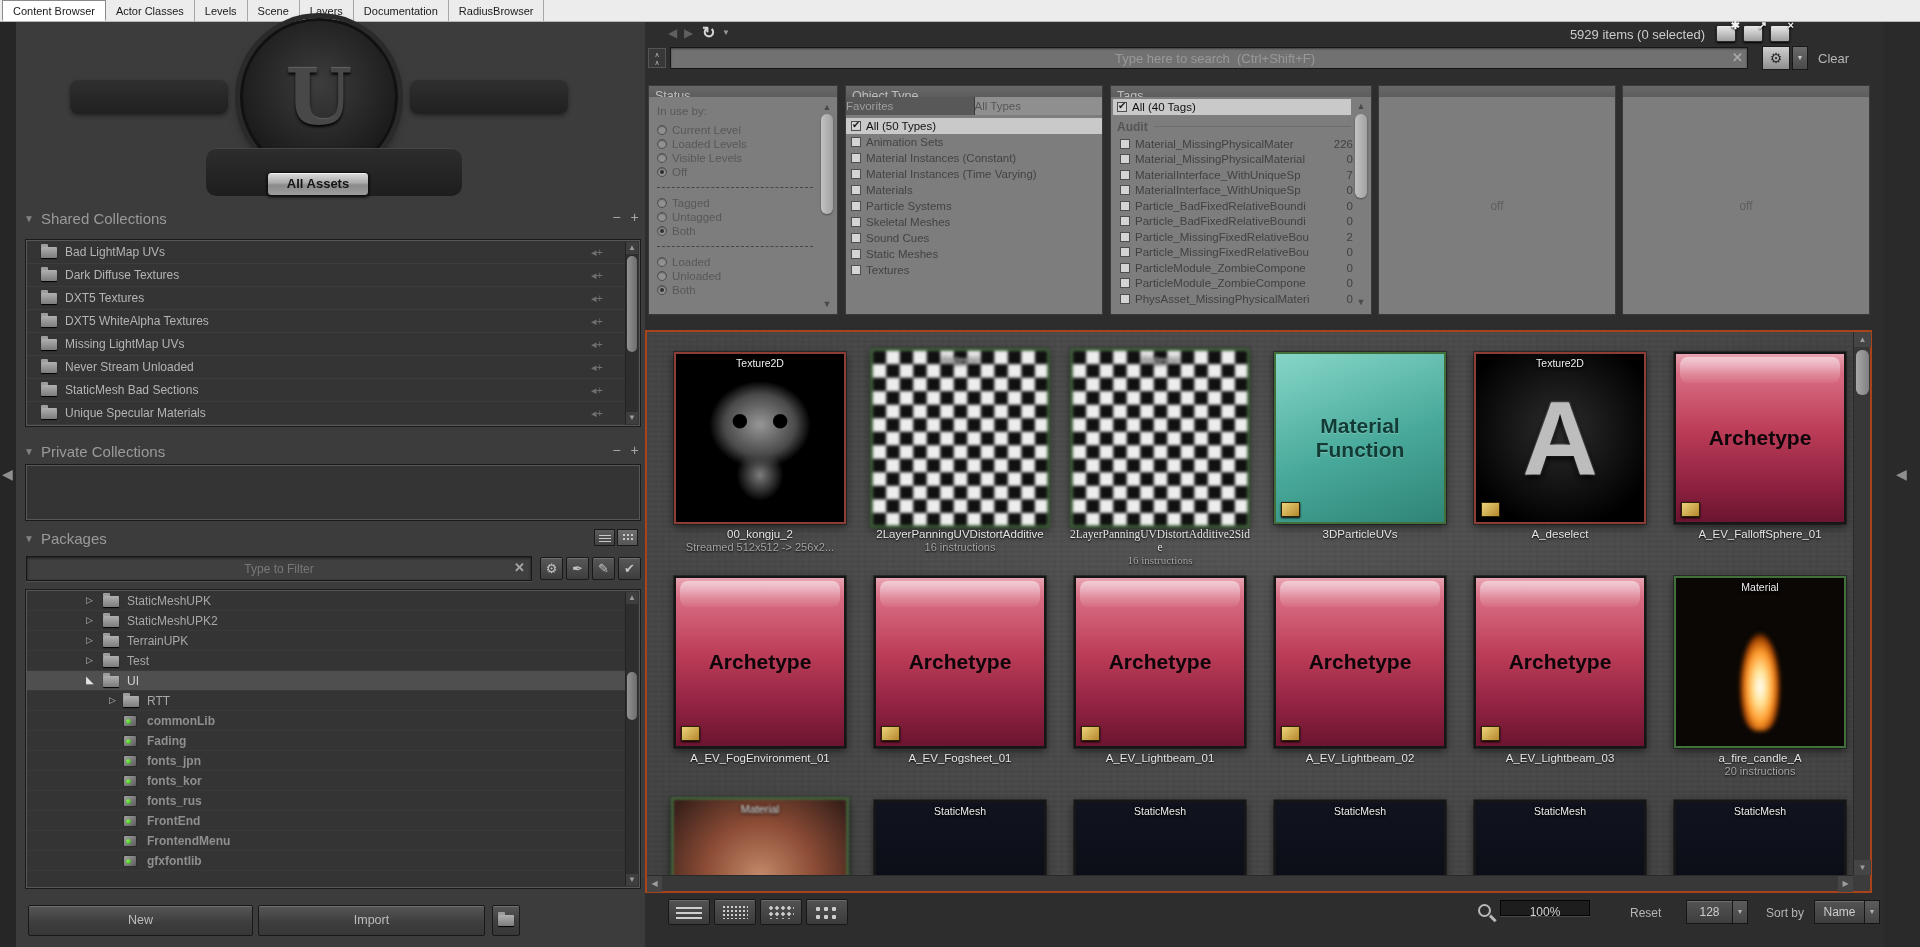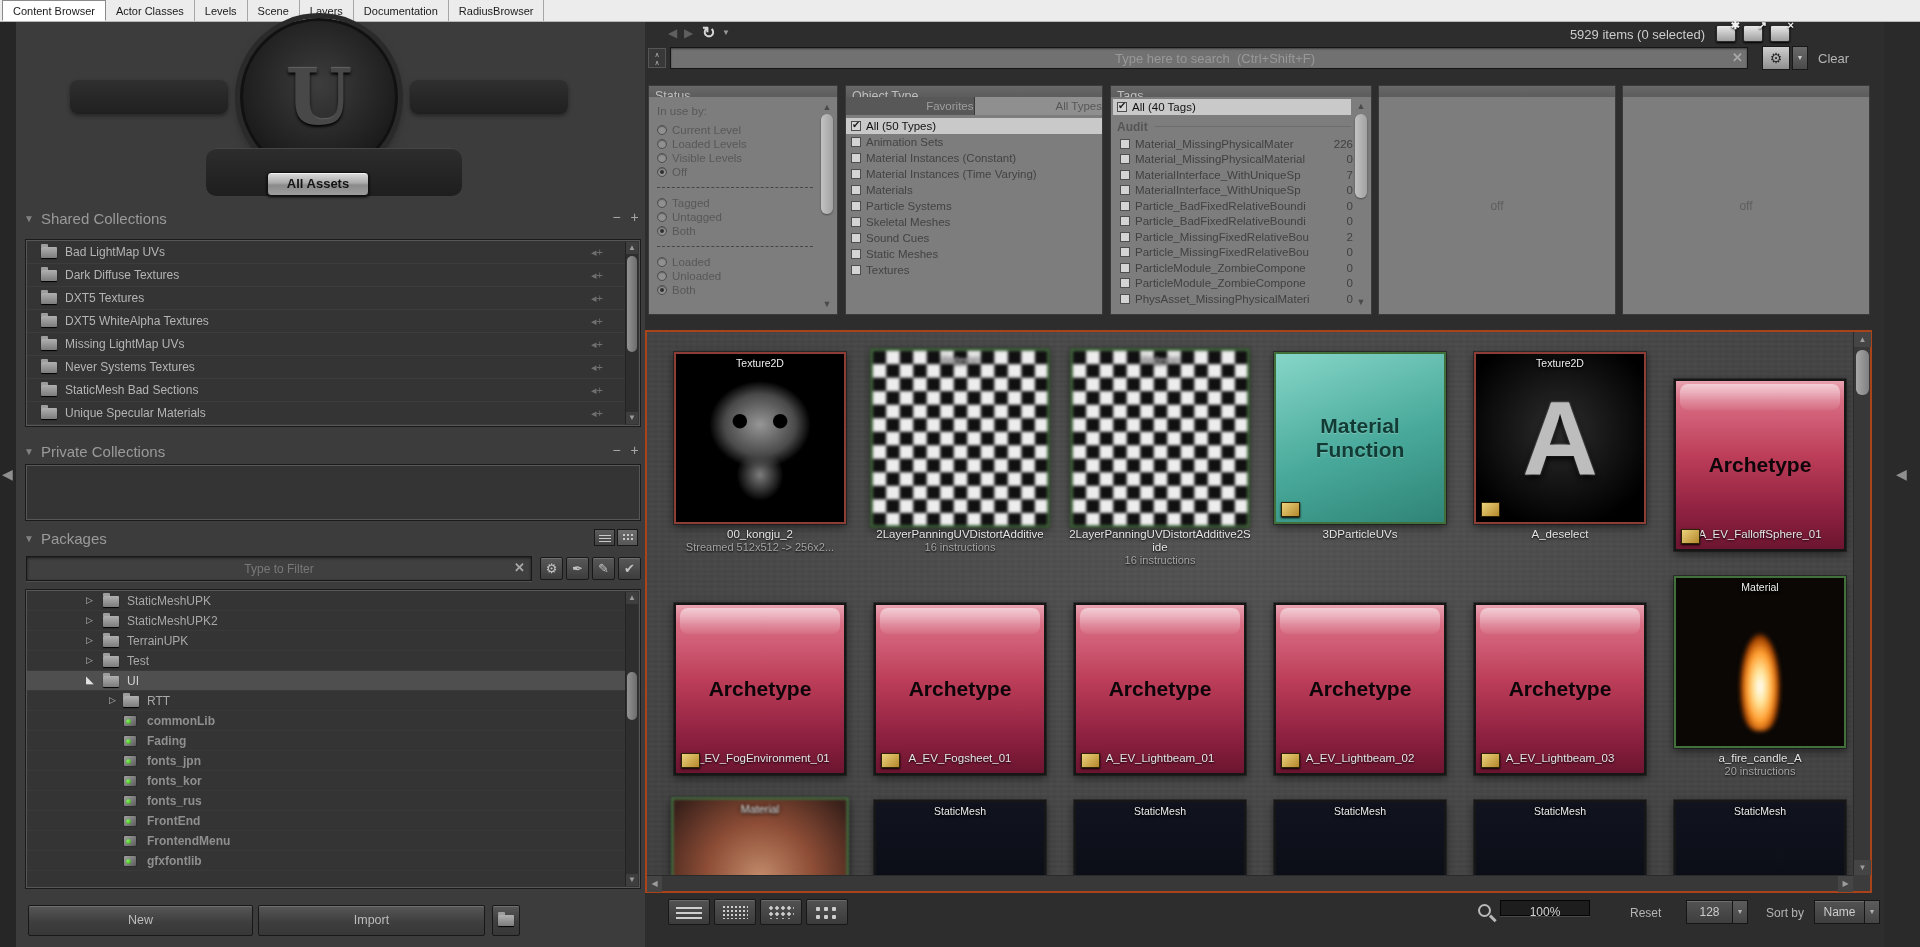--- a/index.html
+++ b/index.html
@@ -121,21 +121,21 @@
   .radio { width:10px; height:10px; border-radius:50%; border:1px solid #4e4e4e; background:#909090;
     margin-right:5px; box-shadow:inset 0 1px 1px rgba(0,0,0,.35); flex:0 0 auto; }
   .radio.sel::after { content:""; display:block; width:4px; height:4px; margin:2px; border-radius:50%; background:#303030; }
   .dash { border-top:1px dashed #464646; margin:8px 24px 8px 8px; }
   .lightsb { position:absolute; right:3px; width:14px; }
   .lightsb .a { color:#4a4a4a; font-size:9px; text-align:center; height:12px; line-height:12px; }
   .lightsb .th { width:12px; margin-left:1px; border-radius:6px; background:linear-gradient(90deg,#c2c2c2,#a2a2a2);
     box-shadow:0 1px 2px rgba(0,0,0,.4); }
 
   .ot-tabs { display:flex; height:18px; }
-  .ot-tab { flex:1; text-align:right; font-size:11.5px; line-height:18px; }
+  .ot-tab { flex:1; text-align:left; font-size:11.5px; line-height:18px; }
   .ot-tab.fav { background:#585858; color:#9e9e9e; }
   .ot-tab.all { background:#8f8f8f; color:#575757; border-left:1px solid #3a3a3a; }
   .ot-row { height:16px; display:flex; align-items:center; padding-left:5px; color:#434343; }
   .ot-row.hl { background:#c9c9c9; color:#121212; }
   .cb { width:10px; height:10px; background:#d4d4d4; border:1px solid #4e4e4e; margin-right:5px;
     position:relative; flex:0 0 auto; }
   .cb.on::after { content:"\2714"; position:absolute; top:-3px; left:0; font-size:10px; color:#1c1c1c; }
 
   #tags-all { position:absolute; left:2px; top:2px; right:20px; height:16px; background:#c9c9c9;
     display:flex; align-items:center; padding-left:4px; color:#121212; }
@@ -174,21 +174,21 @@
       radial-gradient(circle 11px at 62% 40%, #000 60%, transparent 70%),
       radial-gradient(ellipse 42% 36% at 50% 42%, #969696 0%, #4a4a4a 50%, transparent 72%),
       radial-gradient(ellipse 20% 22% at 50% 72%, #7c7c7c 0%, transparent 70%), #000; }
   .v-checker { background:repeating-conic-gradient(#ededed 0% 25%, #101010 25% 50%);
     background-size:26px 26px; filter:blur(1.4px) ; transform:scale(1.04); }
   .v-matfunc { background:linear-gradient(160deg,#86d6c8 0%,#48a99a 55%,#2f8477 100%); }
   .v-matfunc .ctext { font-size:21px; color:#113b34; width:120px; left:50%; transform:translate(-50%,-50%);
     text-shadow:0 1px 1px rgba(255,255,255,.25); }
   .v-letterA { background:radial-gradient(circle at 50% 45%, #2d2d2d 0%, #000 80%); }
   .v-letterA .ctext { font-size:104px; color:#bdbdbd; text-shadow:0 3px 6px #000, 0 0 2px #fff; }
-  .v-archetype { background:linear-gradient(180deg,#e9a3b2 0%,#d86c82 12%,#bc3d58 45%,#8e2140 78%,#6b1530 100%);margin-top:27px; }
+  .v-archetype { background:linear-gradient(180deg,#e9a3b2 0%,#d86c82 12%,#bc3d58 45%,#8e2140 78%,#6b1530 100%); }
   .v-archetype::before { content:""; position:absolute; left:4px; right:4px; top:3px; height:26px;
     border-radius:8px; background:linear-gradient(180deg,rgba(255,255,255,.5),rgba(255,255,255,.05)); }
   .v-archetype .ctext { font-size:21px; }
   .v-candle { background:#0a0705; }
   .v-candle::before { content:""; position:absolute; left:50%; top:22%; width:48px; height:116px;
     transform:translateX(-50%); border-radius:50% 50% 45% 45%; filter:blur(2px);
     background:radial-gradient(ellipse 50% 55% at 50% 62%, #ffffff 0%, #ffe59c 26%, #ff9c2e 55%, #a84400 76%, transparent 86%); }
   .v-matblur { background:radial-gradient(circle at 50% 45%, #c28b6b 0%, #8d4d36 42%, #39201a 85%); filter:blur(1px); transform:scale(1.03); }
   .v-staticmesh { background:linear-gradient(180deg,#11141f 0%,#05070d 100%); }
   .v-staticmesh.sphere { background:radial-gradient(circle 42px at 50% 72%, rgba(120,100,190,.5), transparent 70%),
@@ -281,21 +281,21 @@
           <span>DXT5 WhiteAlpha Textures</span>
           <span class="row-plus">◂+</span>
         </div>
         <div class="c-row">
           <span class="folder"></span>
           <span>Missing LightMap UVs</span>
           <span class="row-plus">◂+</span>
         </div>
         <div class="c-row">
           <span class="folder"></span>
-          <span>Never Systems Textures</span>
+          <span>Never Stream Unloaded</span>
           <span class="row-plus">◂+</span>
         </div>
         <div class="c-row">
           <span class="folder"></span>
           <span>StaticMesh Bad Sections</span>
           <span class="row-plus">◂+</span>
         </div>
         <div class="c-row">
           <span class="folder"></span>
           <span>Unique Specular Materials</span>
@@ -645,21 +645,21 @@
       <div class="tile v-checker b-green" style="left: 227px; top: 20px;">
         <div class="badge">Material</div>
       </div>
       <div class="cap" style="left: 221px; top: 196px;">
         <div>2LayerPanningUVDistortAdditive</div>
         <div class="sub">16 instructions</div>
       </div>
       <div class="tile v-checker b-green" style="left: 427px; top: 20px;">
         <div class="badge">Material</div>
       </div>
-      <div class="cap" style="left: 421px; top: 196px;">
+      <div class="cap" style="left: 421px; top: 196px; font-family: Liberation Serif, serif;">
         <div>2LayerPanningUVDistortAdditive2Side</div>
         <div class="sub">16 instructions</div>
       </div>
       <div class="tile v-matfunc b-green" style="left: 627px; top: 20px;">
         <div class="ctext">Material Function</div>
         <div class="corner"></div>
       </div>
       <div class="cap" style="left: 621px; top: 196px;">
         <div>3DParticleUVs</div>
       </div>

